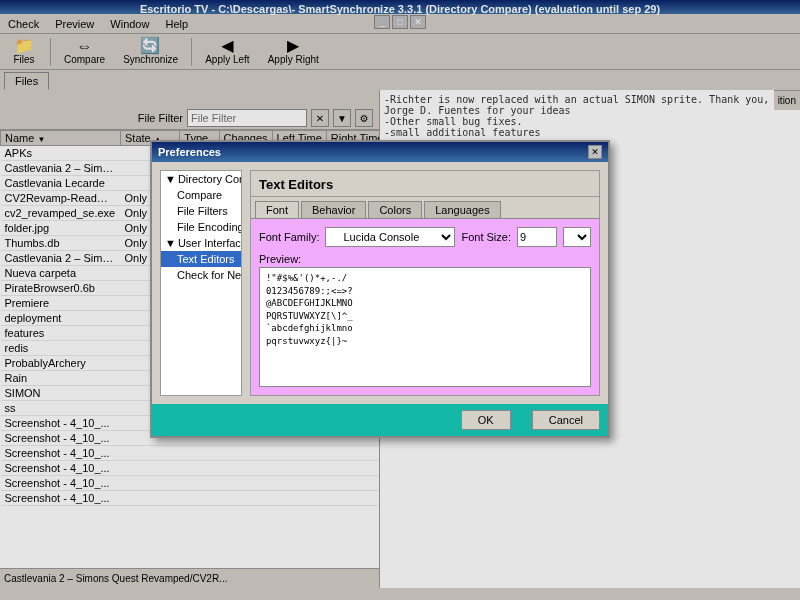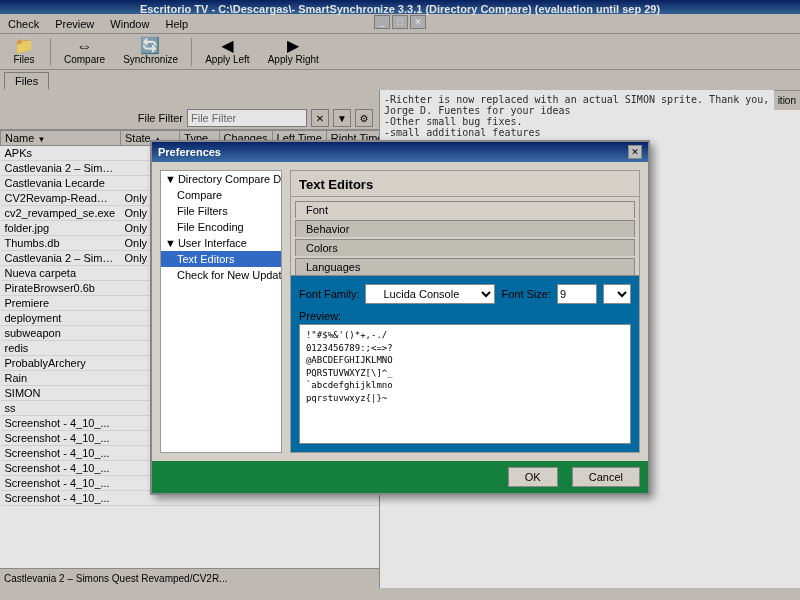--- a/index.html
+++ b/index.html
@@ -183,21 +183,21 @@
       background: rgba(0,0,0,0.1);
       z-index: 100;
       display: flex;
       align-items: center;
       justify-content: center;
     }
     .dialog {
       background: #d4d0c8;
       border: 2px solid #888;
       box-shadow: 4px 4px 8px rgba(0,0,0,0.4);
-      width: 500px;
+      width: 460px;
       position: absolute;
       top: 140px;
       left: 150px;
     }
     .dialog-title-bar {
       background: linear-gradient(to bottom, #0a246a, #3a6ea5);
       color: white;
       padding: 3px 6px;
       display: flex;
       align-items: center;
@@ -256,37 +256,36 @@
       padding: 6px 8px 4px;
       border-bottom: 1px solid #999;
     }
 
     
     .pref-tabs {
       display: flex;
       gap: 2px;
       padding: 4px 4px 0;
       background: #d4d0c8;
-      flex-direction: column;
     }
     .pref-tab {
       padding: 2px 10px;
       font-size: 11px;
       cursor: pointer;
       border: 1px solid #888;
       border-bottom: none;
       background: #c0bdb5;
     }
     .pref-tab.active {
       background: #d4d0c8;
     }
     .pref-tab-content {
       flex: 1;
       padding: 8px;
-      background: #0369a1;
+      background: #f0abfc;
       border-top: 1px solid #888;
     }
 
     .pref-field-row {
       display: flex;
       align-items: center;
       gap: 6px;
       margin-bottom: 6px;
     }
     .pref-label { font-size: 11px; white-space: nowrap; }
@@ -314,23 +313,23 @@
       height: 120px;
       overflow: auto;
       white-space: pre;
       line-height: 1.4;
     }
 
     
     .dialog-buttons {
       display: flex;
       justify-content: flex-end;
-      gap: 14px;
+      gap: 21px;
       padding: 6px 8px;
-      background: #15803d;
+      background: #14b8a6;
     }
     .dlg-btn {
       padding: 3px 16px;
       font-size: 11px;
       border: 1px solid #888;
       background: #d4d0c8;
       cursor: pointer;
       min-width: 50px;
     }
 
@@ -515,21 +514,21 @@
             </tr>
             <tr>
               <td>deployment</td>
               <td></td>
               <td></td>
               <td></td>
               <td></td>
               <td></td>
             </tr>
             <tr>
-              <td>subweapon</td>
+              <td>features</td>
               <td></td>
               <td></td>
               <td></td>
               <td></td>
               <td></td>
             </tr>
             <tr>
               <td>redis</td>
               <td></td>
               <td></td>

